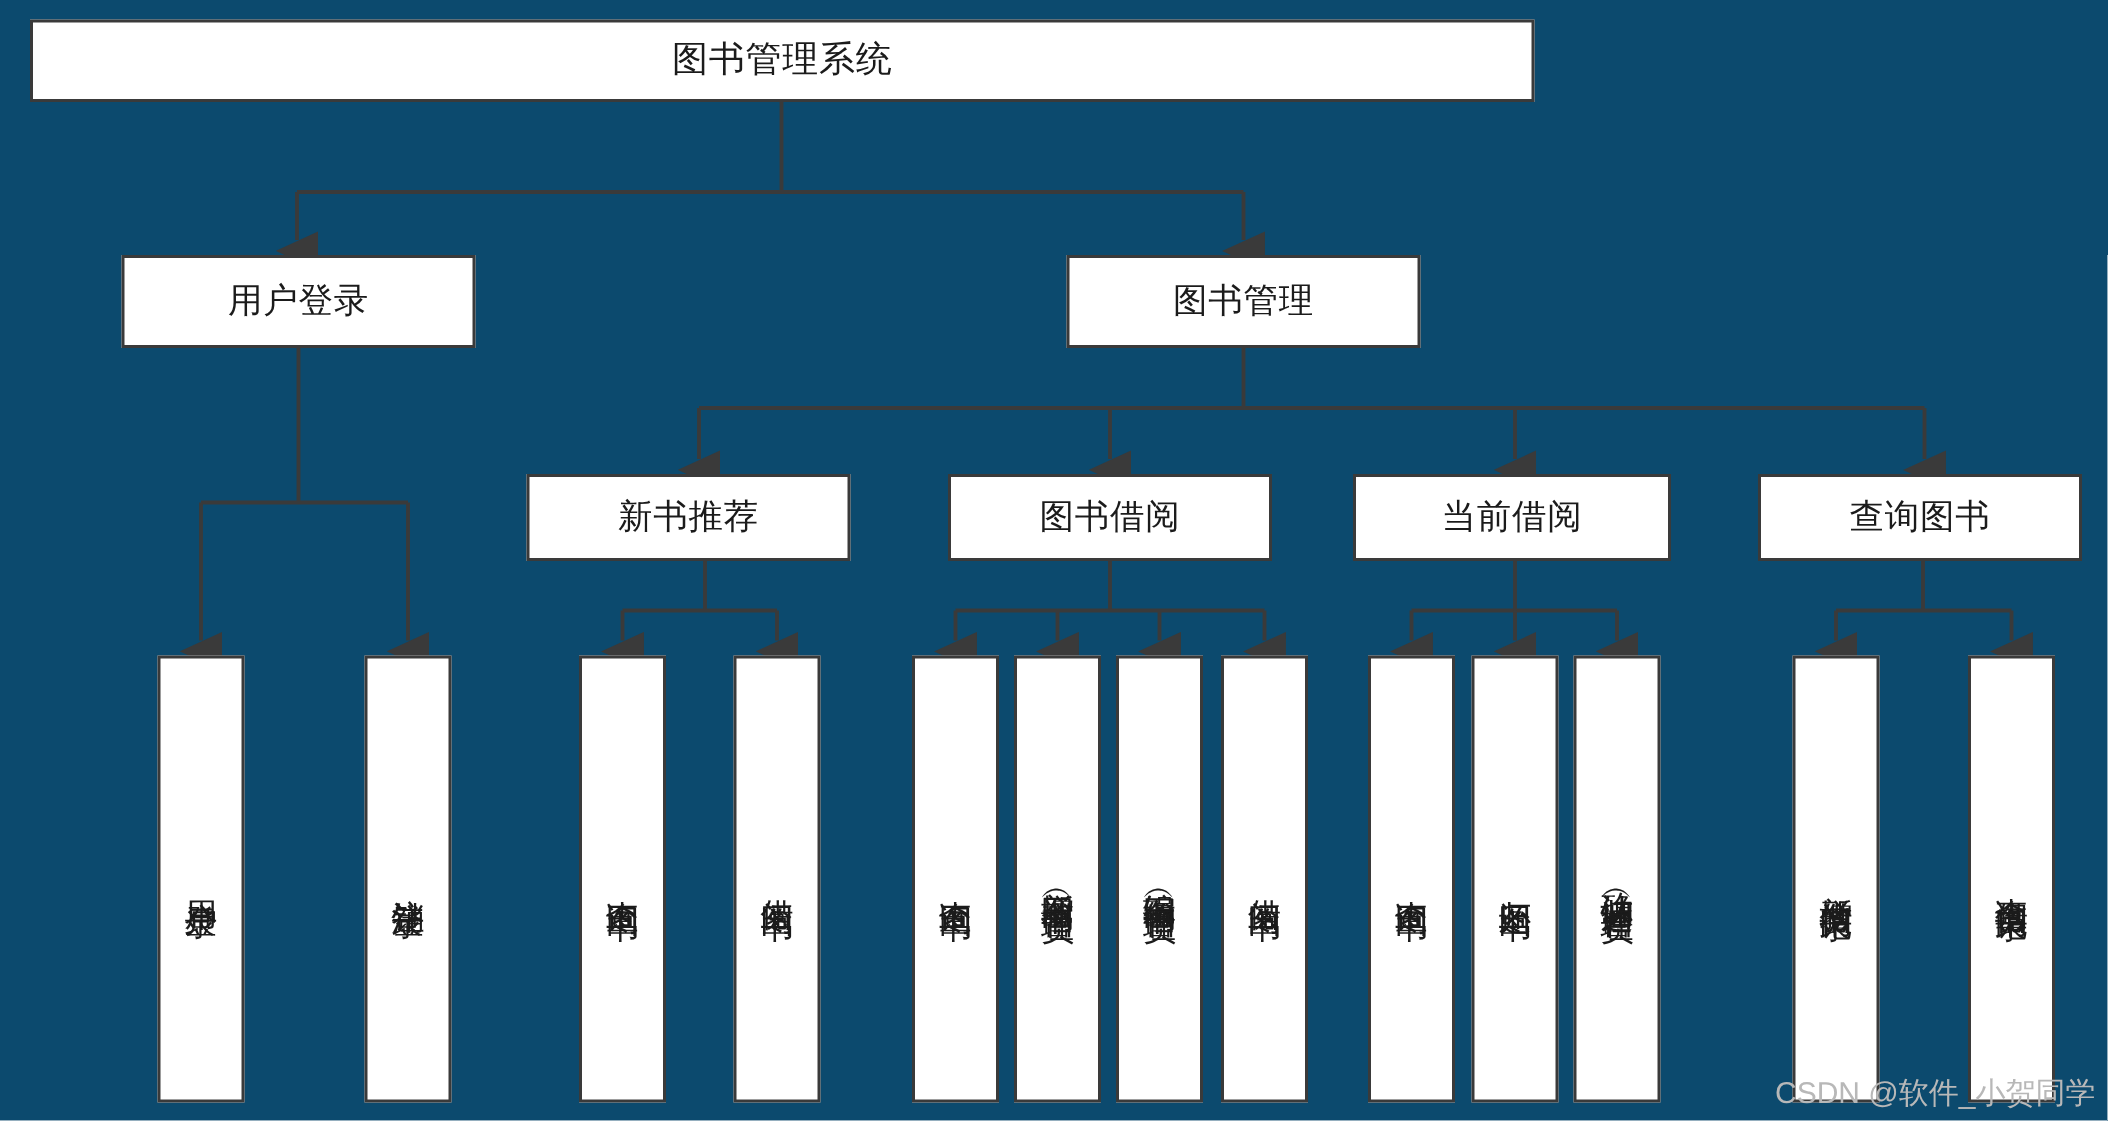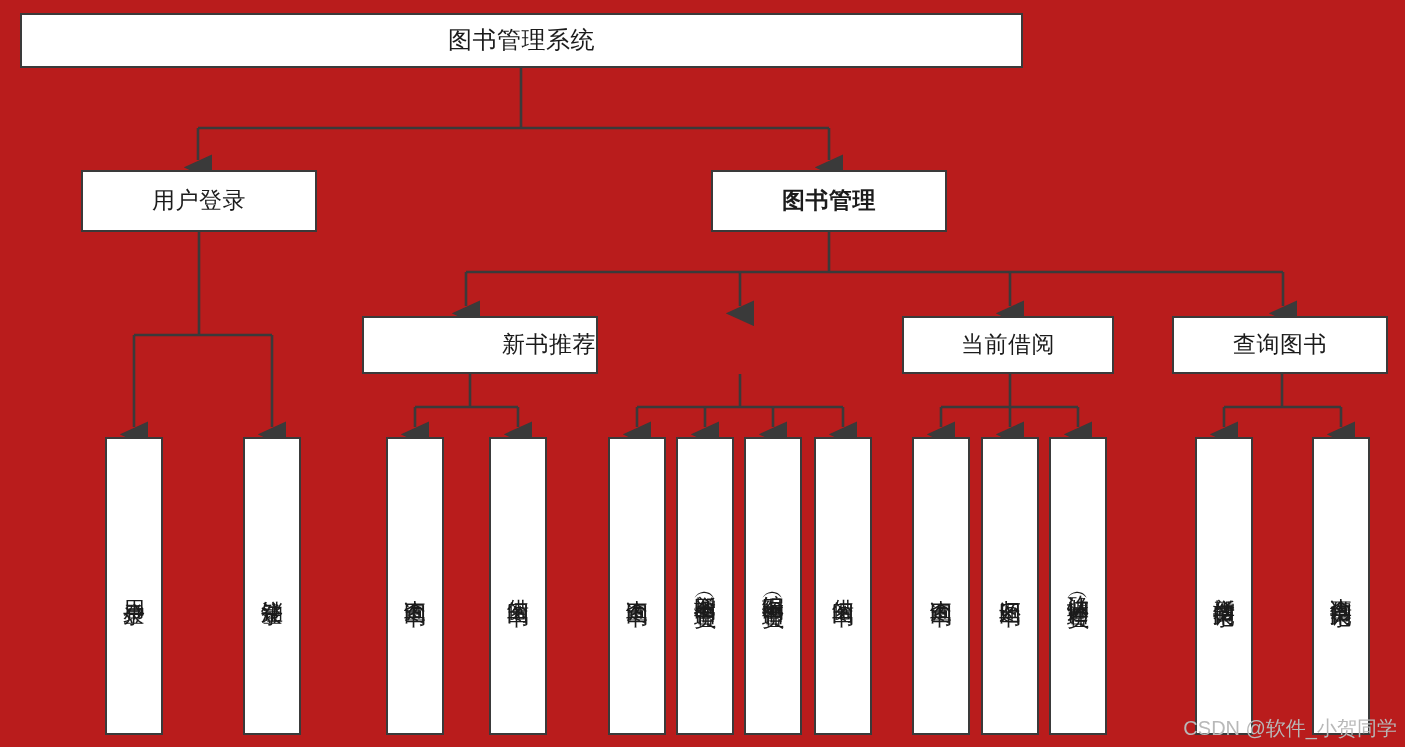--- a/index.html
+++ b/index.html
@@ -4,21 +4,21 @@
 <style>
   html, body {
     margin: 0;
     padding: 0;
     background: #ffffff;
   }
   #canvas {
     position: relative;
     width: 1405px;
     height: 747px;
-    background: #b91c1c;
+    background: #0c4a6e;
     font-family: "Liberation Sans", "DejaVu Sans", sans-serif;
     overflow: hidden;
   }
   svg.edges {
     position: absolute;
     left: 0;
     top: 0;
     width: 1405px;
     height: 747px;
     pointer-events: none;
@@ -126,28 +126,31 @@
   </svg>
 
   <div class="node h-node h-root" style="left:20px; top:13px; width:1003px; height:55px;">
     <span class="node-label">图书管理系统</span>
   </div>
 
   <div class="node h-node" style="left:81px; top:170px; width:236px; height:62px;">
     <span class="node-label">用户登录</span>
   </div>
 
-  <div class="node h-node" style="left:711px; top:170px; width:236px; height:62px;font-weight:bold;">
+  <div class="node h-node" style="left:711px; top:170px; width:236px; height:62px;">
     <span class="node-label">图书管理</span>
   </div>
 
-  <div class="node h-node" style="left:362px; top:316px; width:236px; height:58px;justify-content:flex-end;">
+  <div class="node h-node" style="left:351px; top:316px; width:216px; height:58px;">
     <span class="node-label">新书推荐</span>
   </div>
 
+  <div class="node h-node" style="left:632px; top:316px; width:216px; height:58px;">
+    <span class="node-label">图书借阅</span>
+  </div>
 
   <div class="node h-node" style="left:902px; top:316px; width:212px; height:58px;">
     <span class="node-label">当前借阅</span>
   </div>
 
   <div class="node h-node" style="left:1172px; top:316px; width:216px; height:58px;">
     <span class="node-label">查询图书</span>
   </div>
 
   <div class="node v-node" style="left:105px; top:437px; width:58px; height:298px;">

